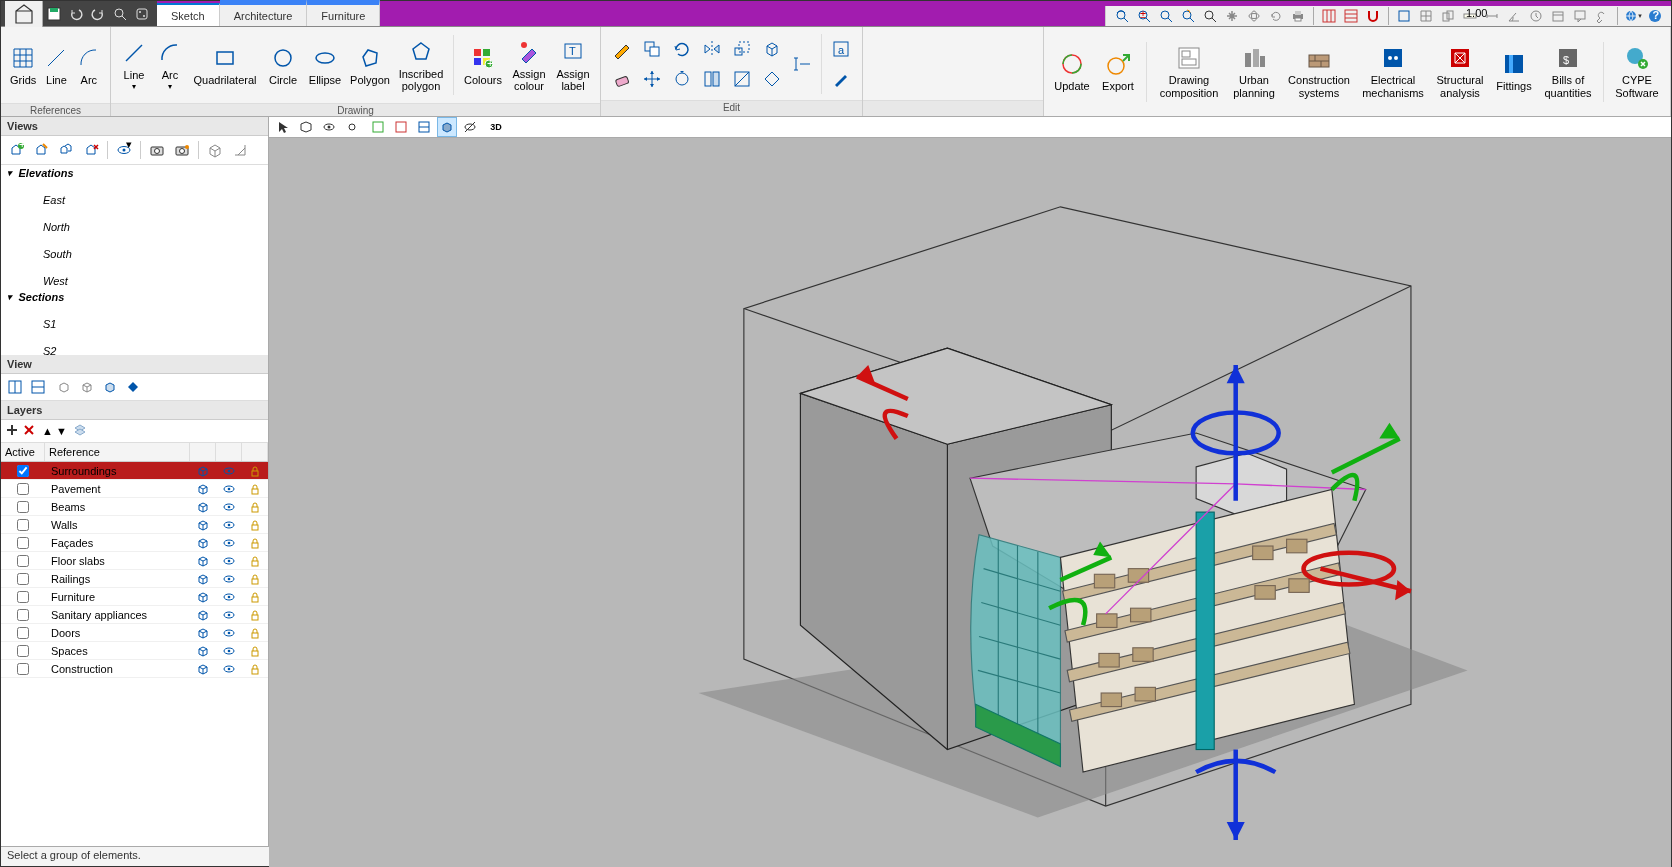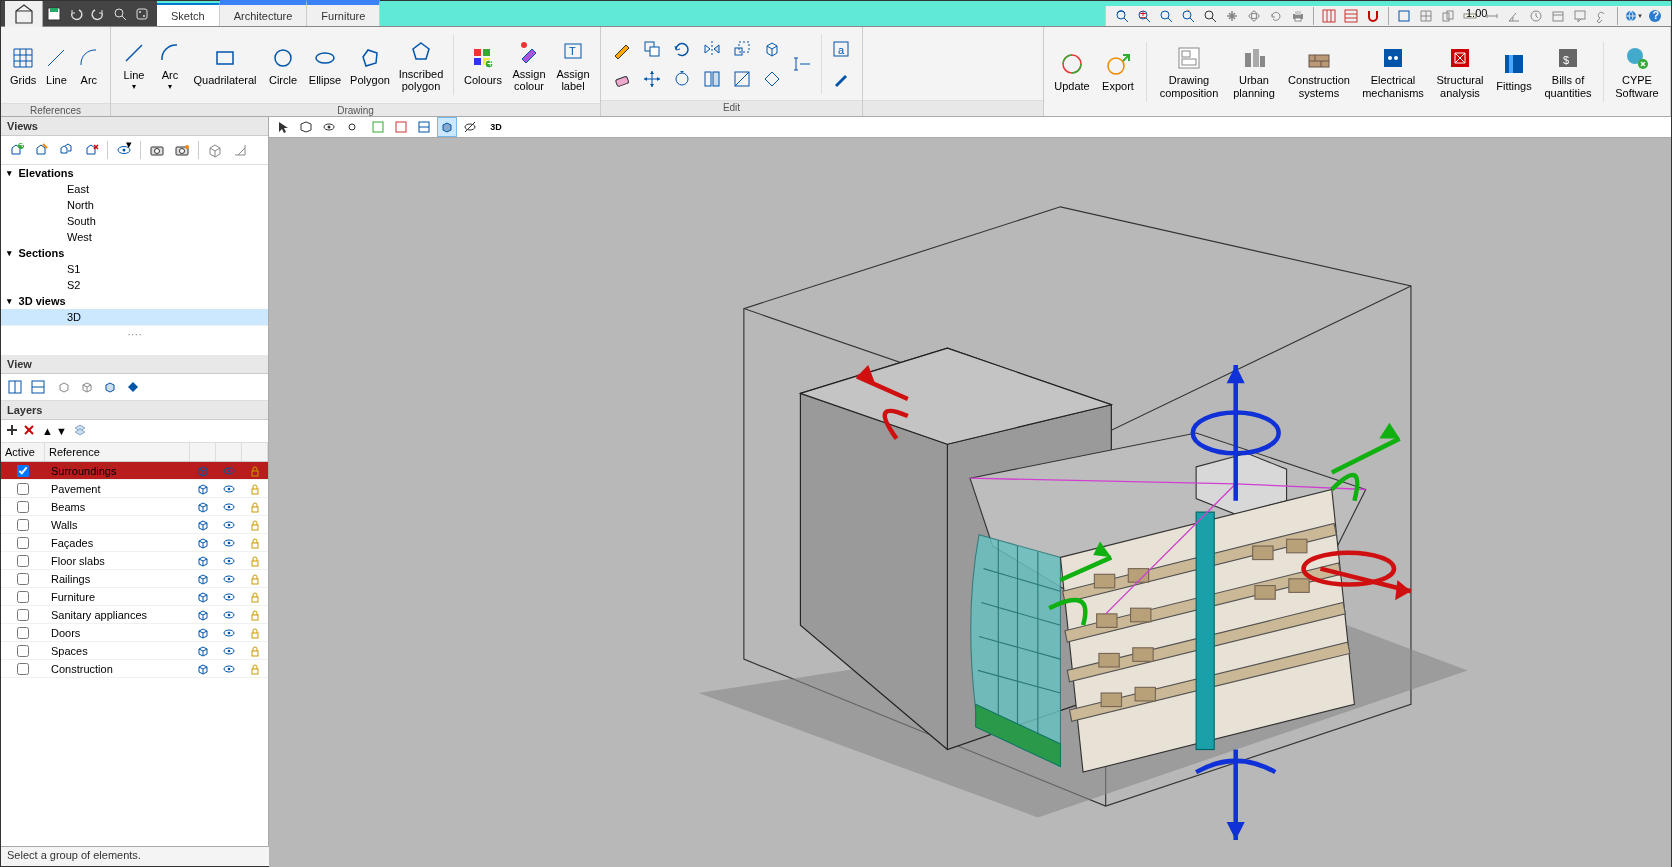--- a/index.html
+++ b/index.html
@@ -10,21 +10,21 @@
   .titlebar { background: #444; color: #fff; height: 26px; display: flex; align-items: center; }
   .titlebar .title { flex: 1; text-align: center; font-size: 12px; }
   .titlebar .wc { display: flex; }
   .titlebar .wc div { width: 44px; height: 26px; display: flex; align-items: center; justify-content: center; color: #fff; font-size: 13px; }
 
   
   .qat-row { height: 26px; display: flex; align-items: stretch; background: #444; border-bottom: 1px solid #888; }
   .qat-left { display: flex; align-items: center; padding: 0 4px; background: #444; }
   .qat-left .logo { width: 38px; height: 26px; display:flex; align-items:center; justify-content:center; background:#f0f0f0; border-right:1px solid #aaa; }
   .qat-left .qicon { width: 20px; height: 20px; display:flex; align-items:center; justify-content:center; color:#fff; margin:0 1px; }
-  .tabs { display: flex; align-items: flex-end; background:#5eead4; flex:1; }
+  .tabs { display: flex; align-items: flex-end; background:#a21caf; flex:1; }
   .tab { padding: 5px 14px 4px; background: #f0f0f0; color:#333; border-right:1px solid #ccc; border-top:6px solid #3b82f6; cursor:default; }
   .tab.active { background: #fff; border-top:2px solid #0078d4; }
   .tabs .spacer { flex:1; background:#f0f0f0; }
 
   
   .ribbon { height: 90px; background:#f4f4f4; border-bottom:1px solid #aaa; display:flex; }
   .ribbon-group { border-right:1px solid #ccc; display:flex; flex-direction:column; }
   .ribbon-group .tools { flex:1; display:flex; align-items:center; padding: 2px 6px; gap:2px; }
   .ribbon-group .label { height:16px; text-align:center; font-size:10px; color:#555; background:#e8e8e8; border-top:1px solid #ddd; padding-top:1px;}
   .rbtn-lg { display:flex; flex-direction:column; align-items:center; justify-content:center; width:58px; height:72px; text-align:center; line-height:1.1; gap:2px;}
@@ -39,23 +39,23 @@
   .toolbar-right .tb { width:20px; height:20px; display:flex; align-items:center; justify-content:center; }
   .toolbar-right .sep { width:1px; height:18px; background:#aaa; margin:0 3px; }
 
   
   .main { flex:1; display:flex; min-height:0; }
   .sidebar { width:268px; background:#fff; border-right:1px solid #aaa; display:flex; flex-direction:column; }
   .panel-title { background:#e8e8e8; border-bottom:1px solid #ccc; padding:3px 6px; font-weight:600; color:#333;}
   .panel-toolbar { display:flex; gap:3px; padding:3px 4px; border-bottom:1px solid #ddd; align-items:center; flex-wrap:wrap;}
   .panel-toolbar .tb { width:22px; height:22px; display:flex; align-items:center; justify-content:center; }
   .panel-toolbar .sep { width:1px; height:18px; background:#ccc; margin:0 2px;}
-  .tree { flex:0 0 190px; overflow:auto; }
+  .tree { flex:0 0 190px; overflow:auto;font-style:italic; }
   .tree-group { padding:2px 6px; font-weight:600; display:flex; align-items:center; gap:4px;}
-  .tree-item { padding:2px 6px 2px 66px; }
+  .tree-item { padding:2px 6px 2px 42px;margin-top:11px; }
   .tree-item.sel { background:#cce8ff; }
   .tree-collapse-row { text-align:center; color:#888; padding:2px 0; border-top:1px solid #eee;}
   .view-tools { display:flex; gap:3px; padding:3px 4px; border-bottom:1px solid #ddd;}
   .view-tools .tb { width:20px;height:20px; display:flex;align-items:center;justify-content:center;}
 
   .layers-panel { flex:1; display:flex; flex-direction:column; min-height:0;}
   .layers-toolbar { display:flex; gap:3px; padding:3px 4px; border-bottom:1px solid #ddd; align-items:center;}
   .layers-header { display:flex; background:#f4f4f4; border-bottom:1px solid #ccc; font-size:10px;}
   .layers-header div { padding:3px 4px; border-right:1px solid #ddd;}
   .col-active{width:44px;} .col-ref{flex:1;} .col-a{width:26px;} .col-b{width:26px;} .col-c{width:26px;}

